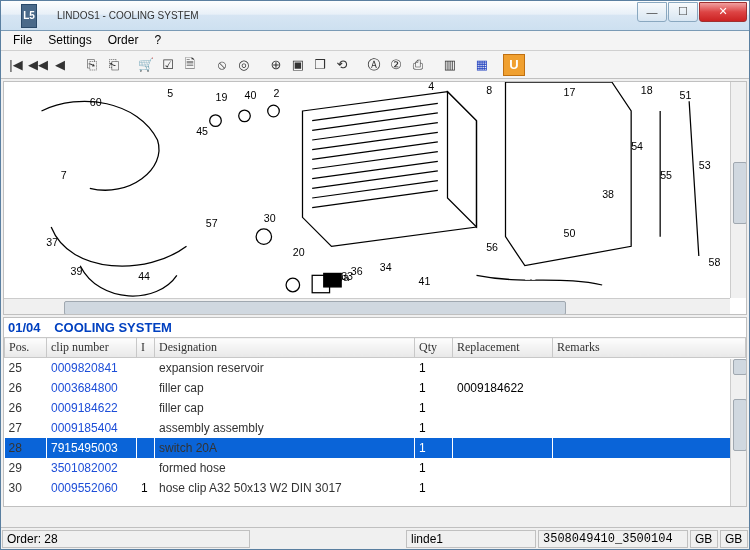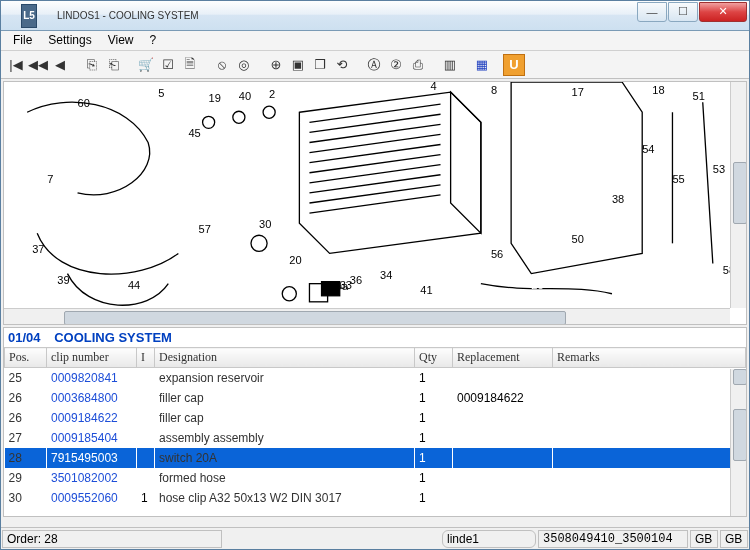--- a/index.html
+++ b/index.html
@@ -23,41 +23,41 @@
 .tsep { width: 6px; height: 22px; margin: 0 2px; }
 .ubtn { background: #f0a030; color: #fff; font-weight: bold; border: 1px solid #c07010; }
 
 .diagram-area { flex: 1; background: #fff; border: 1px solid #c0c0c0; margin: 2px; position: relative; overflow: hidden; min-height: 200px; }
 .diagram-area svg { width: 100%; height: 100%; }
 .diag-scroll-v { position: absolute; right: 0; top: 0; width: 16px; height: calc(100% - 16px); background: #f0f0f0; border-left: 1px solid #ccc; }
 .diag-scroll-v::after { content: ""; position: absolute; top: 80px; left: 2px; width: 12px; height: 60px; background: #d0d8e0; border: 1px solid #a0a8b0; border-radius: 2px; }
 .diag-scroll-h { position: absolute; bottom: 0; left: 0; height: 16px; width: calc(100% - 16px); background: #f0f0f0; border-top: 1px solid #ccc; }
 .diag-scroll-h::after { content: ""; position: absolute; left: 60px; top: 2px; height: 12px; width: 500px; background: #d0d8e0; border: 1px solid #a0a8b0; border-radius: 2px; }
 
-.table-area { height: 190px; background: #fff; border: 1px solid #c0c0c0; margin: 0 2px 10px 2px; display: flex; flex-direction: column; justify-content: flex-end; }
+.table-area { height: 190px; background: #fff; border: 1px solid #c0c0c0; margin: 0 2px 20px 2px; display: flex; flex-direction: column; justify-content: flex-end; }
 .table-title { padding: 2px 4px; color: #0040c0; font-weight: bold; font-size: 13px; }
 .table-title .sect { margin-right: 10px; }
 .grid { flex: 1; overflow: hidden; position: relative; }
 .grid table { border-collapse: collapse; width: 100%; table-layout: fixed; }
 .grid th { background: linear-gradient(to bottom, #fdfdfd, #e8e8e8); border: 1px solid #c8c8c8; text-align: left; padding: 2px 4px; font-weight: normal; color: #333; height: 20px; font-family: Liberation Serif, serif; }
 .grid td { border-right: 1px solid transparent; padding: 0 4px; height: 20px; white-space: nowrap; overflow: hidden; }
 .grid tr.data td.pos { color: #333; }
 .grid tr.data td.pn { color: #1d4ed8; }
 .grid tr.data td.des { color: #333; }
 .grid tr.selected td { background: #0a64d8; color: #fff; }
 .grid tr.selected td.pn { color: #fff; }
 .grid-scroll-v { position: absolute; right: 0; top: 22px; width: 16px; bottom: 0; background: #f0f0f0; border-left: 1px solid #ccc; }
 .grid-scroll-v::before { content: ""; position: absolute; top: 0; left: 2px; width: 12px; height: 14px; background: #d0d8e0; border: 1px solid #a0a8b0; border-radius: 2px; }
 .grid-scroll-v::after { content: ""; position: absolute; top: 40px; left: 2px; width: 12px; height: 50px; background: #d0d8e0; border: 1px solid #a0a8b0; border-radius: 2px; }
 
 .statusbar { height: 22px; background: #f0f0f0; border-top: 1px solid #c0c0c0; display: flex; align-items: center; }
 .sb-cell { border: 1px solid #c0c0c0; height: 18px; padding: 1px 4px; margin: 0 1px; display: flex; align-items: center; }
-.sb-order { width: 220px; }
+.sb-order { width: 248px; }
 .sb-mid { flex: 1; border: none; }
-.sb-linde { width: 94px; border-radius: 6px; }
+.sb-linde { width: 130px; }
 .sb-code { width: 150px; font-family: Liberation Mono, monospace; }
 .sb-gb { width: 28px; }
 
 .col-pos { width: 42px; }
 .col-pn { width: 90px; }
 .col-i { width: 18px; }
 .col-des { width: 260px; }
 .col-qty { width: 38px; text-align: right; }
 .col-rep { width: 100px; }
 .col-rem { }
@@ -73,21 +73,21 @@
     <div class="titlebar-buttons">
       <div class="tb-btn tb-min">—</div>
       <div class="tb-btn tb-max">☐</div>
       <div class="tb-btn tb-close">✕</div>
     </div>
   </div>
 
   <div class="menubar">
     <span>File</span>
     <span>Settings</span>
-    <span>View</span>
+    <span>Order</span>
     <span>?</span>
   </div>
 
   <div class="toolbar">
     <div class="tbtn">|◀</div>
     <div class="tbtn">◀◀</div>
     <div class="tbtn">◀</div>
     <div class="tsep"></div>
     <div class="tbtn">⎘</div>
     <div class="tbtn">⎗</div>

